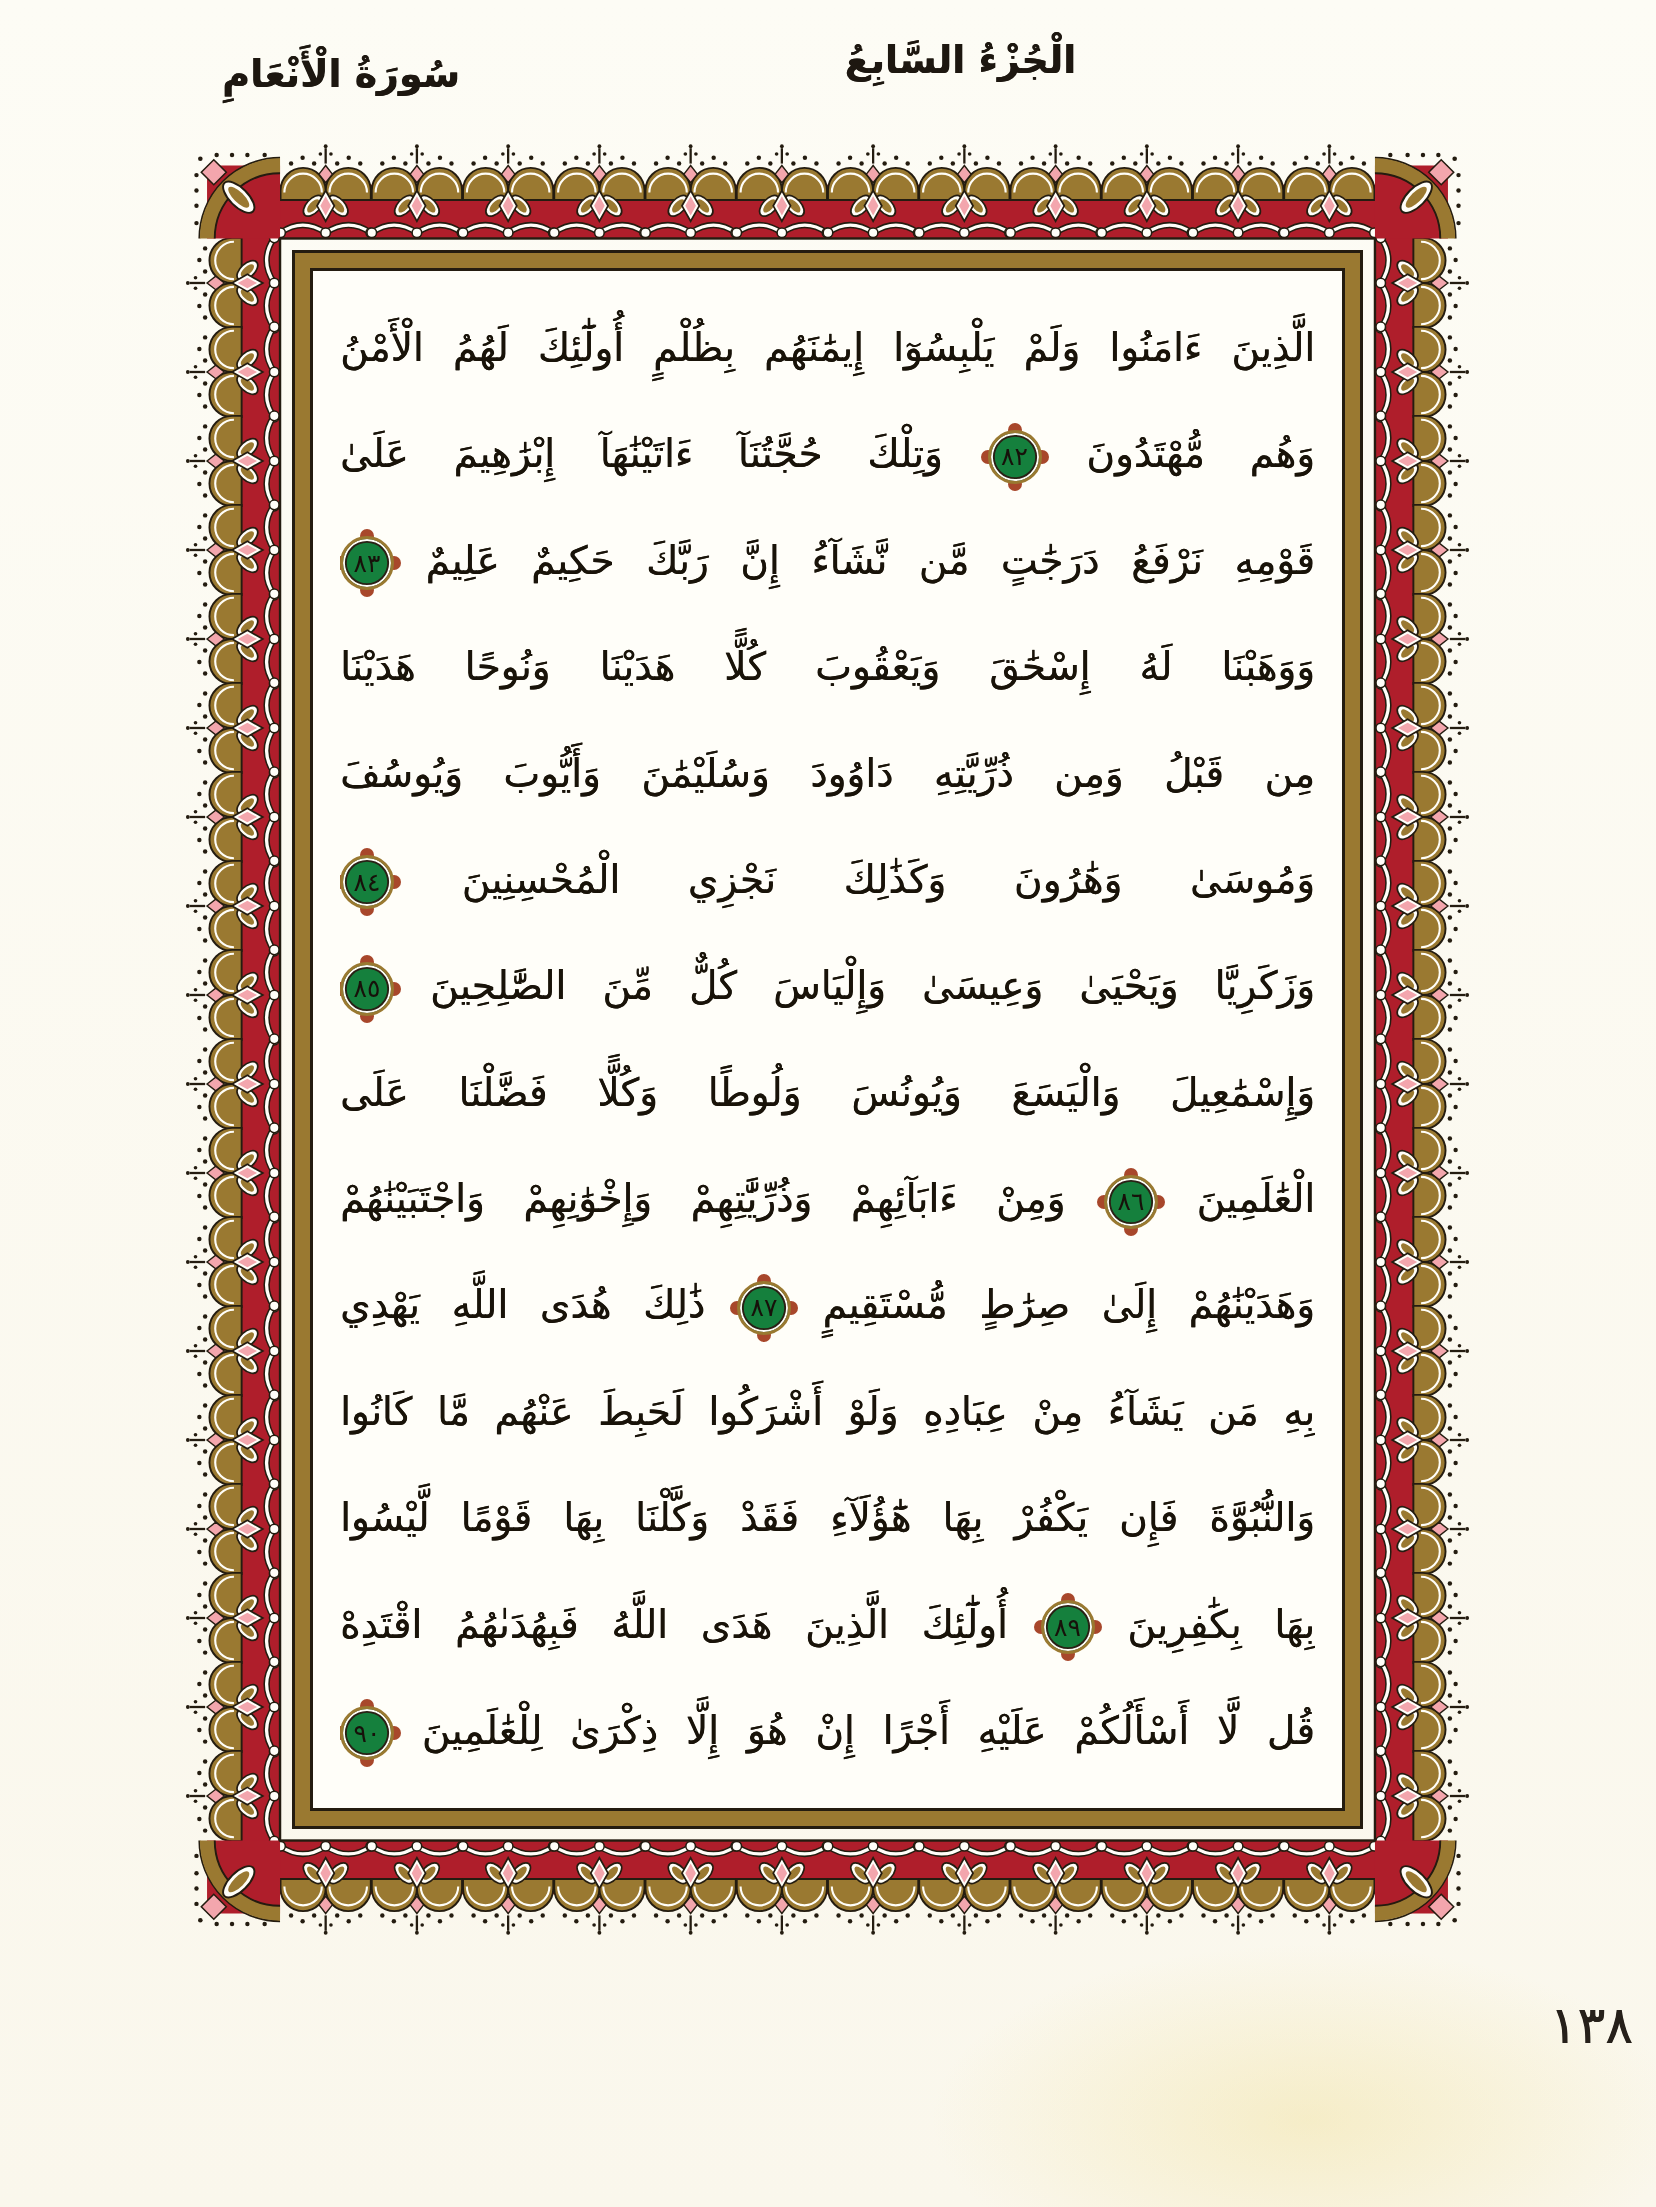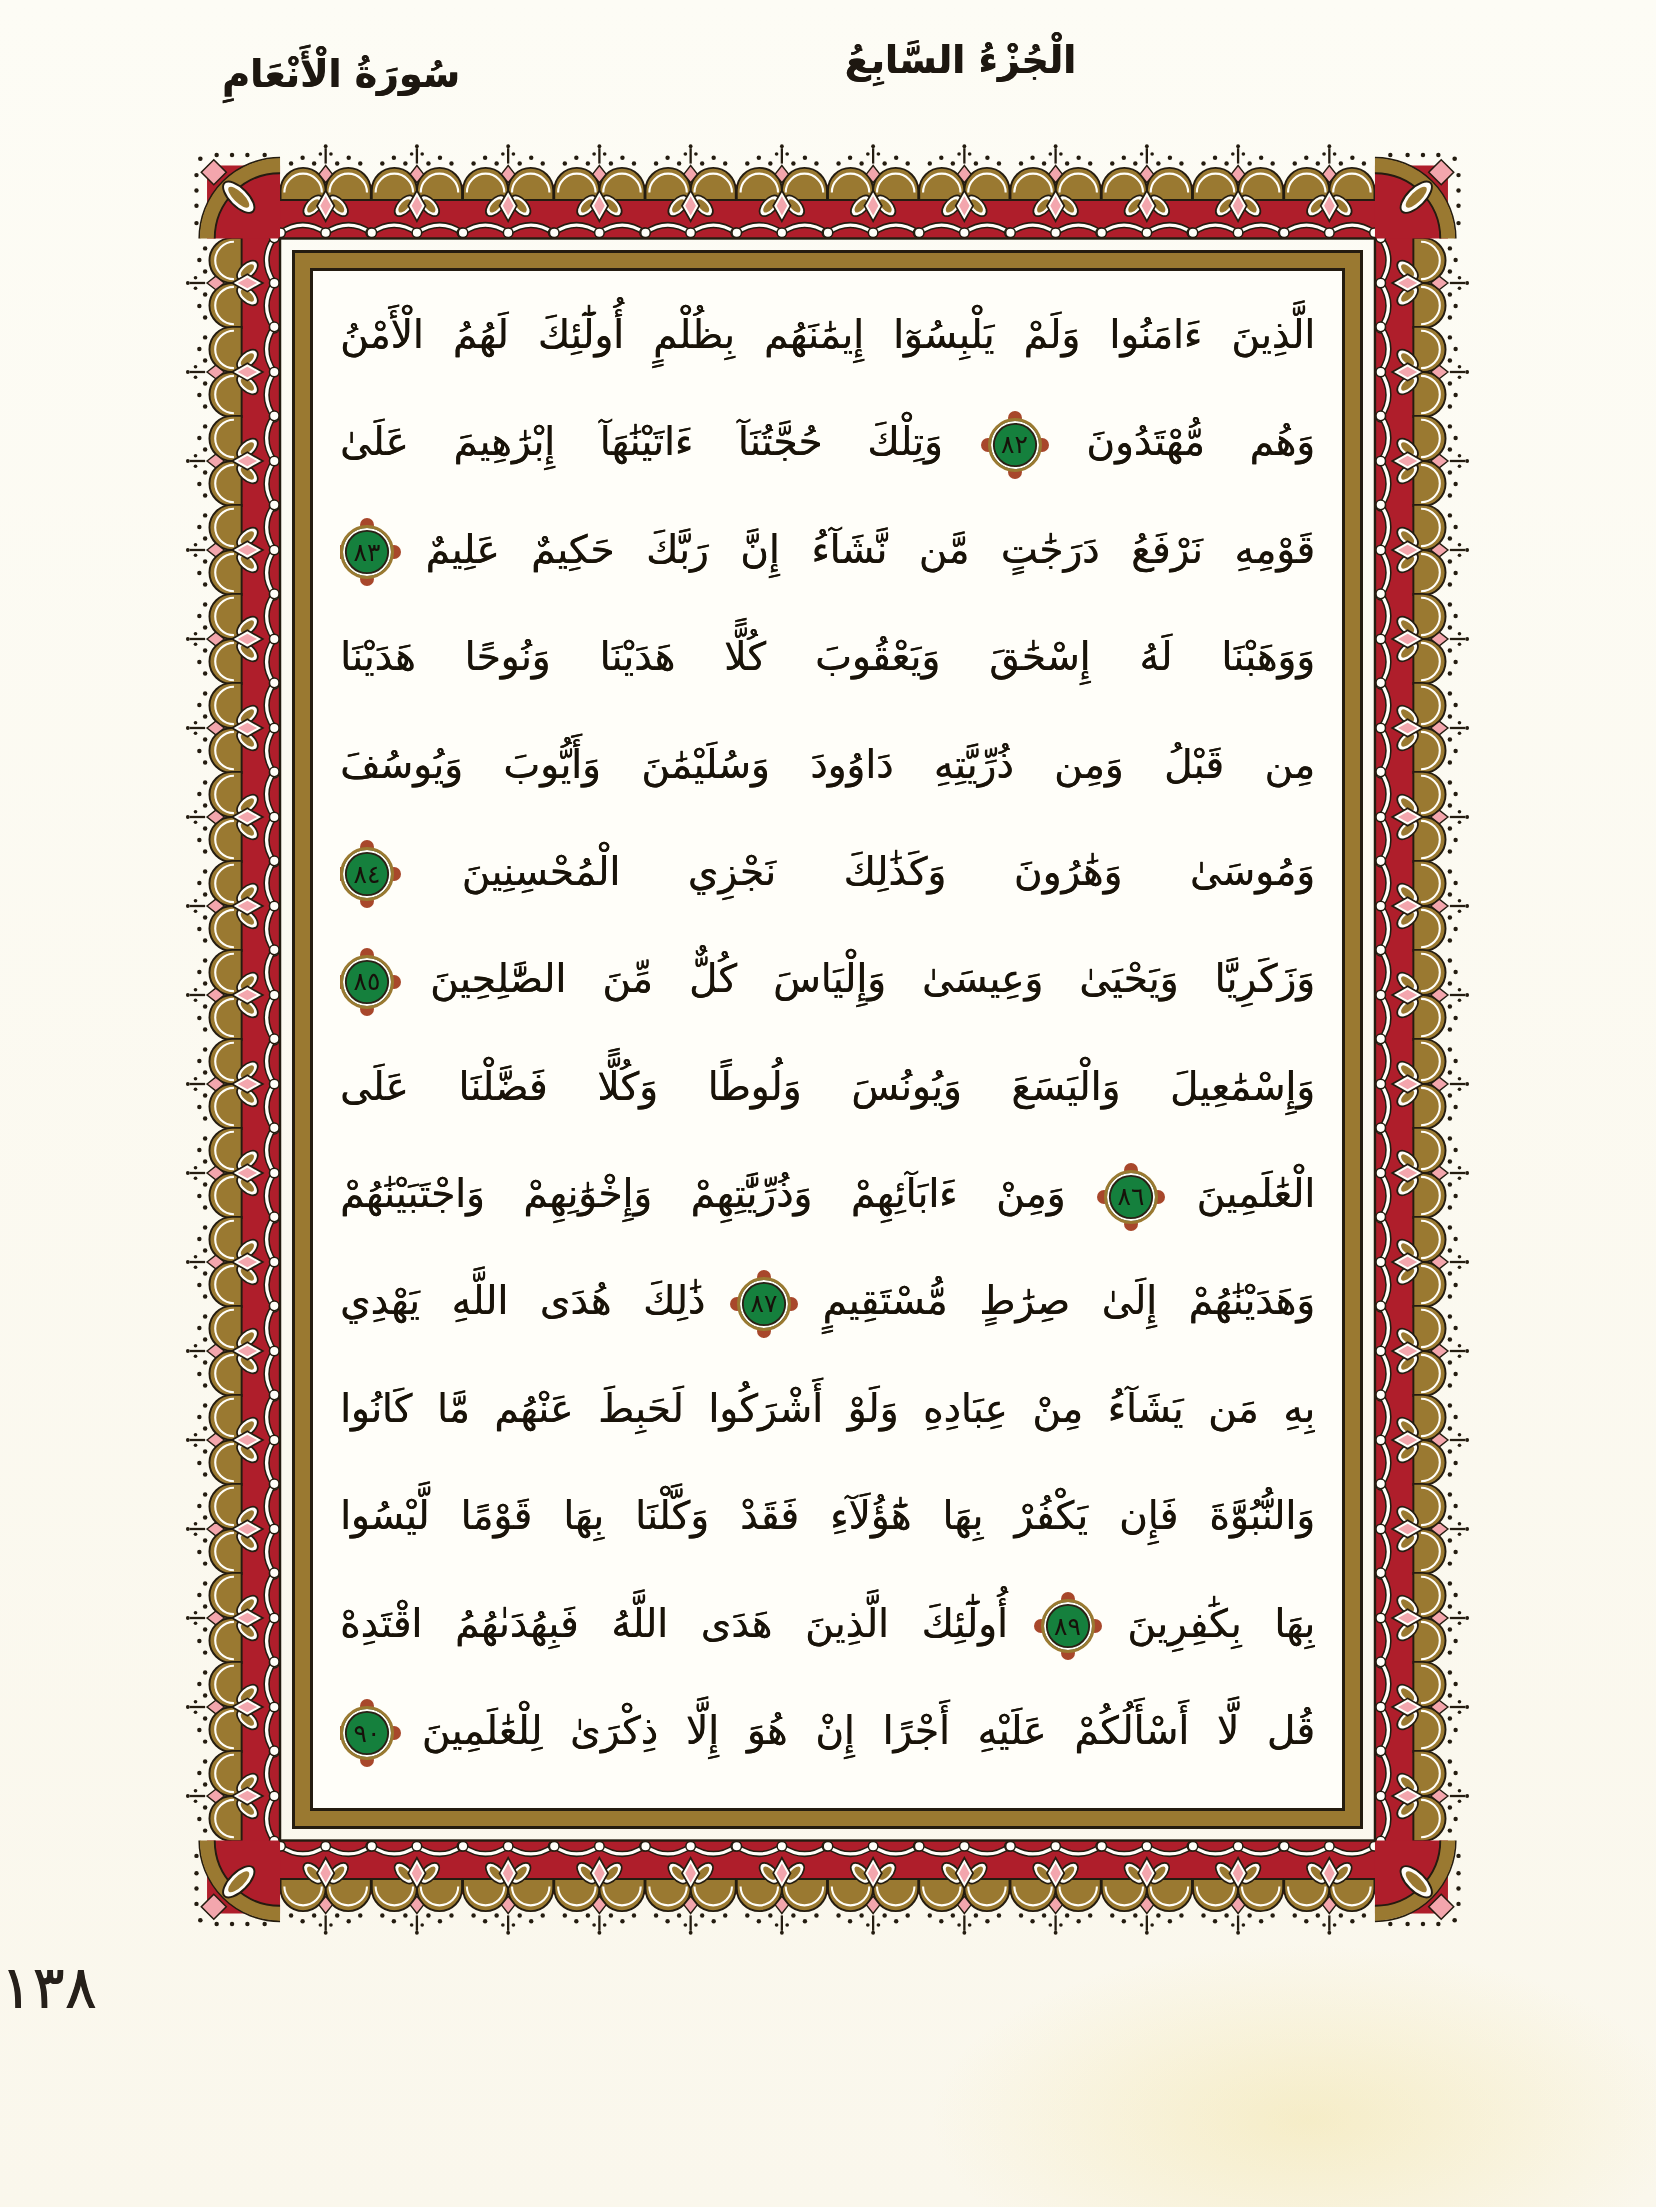--- a/index.html
+++ b/index.html
@@ -39,21 +39,21 @@
   .gold-band{
     width:100%;height:100%;
     border:15.4px solid #9A7931;
     box-sizing:border-box;
   }
   .text-frame{
     width:100%;height:100%;
     border:3.8px solid #241C10;
     box-sizing:border-box;
     background:#FFFEF9;
-    padding:16px 27px 29px 27px;
+    padding:29px 27px 29px 27px;
     display:flex;flex-direction:column;justify-content:space-between;
   }
   .quran-line{
     direction:rtl;
     text-align:justify;
     text-align-last:justify;
     font-size:39px;
     line-height:96px;
     height:96px;
     overflow:hidden;
@@ -78,23 +78,23 @@
     font-size:25px;
     line-height:1;
     vertical-align:middle;
     text-shadow:none;
     color:#17110a;
     box-sizing:border-box;
   }
   .page-number{
     position:absolute;
     left:0;right:23px;
-    top:1952px;
-    text-align:left;
-    font-size:60px;
+    top:1995px;
+    text-align:right;
+    font-size:52px;
     letter-spacing:5.8px;
     color:#26201a;
     text-shadow:0.5px 0 0 currentColor;
   }
 </style>
 </head>
 <body>
 
 <div class="page">
 

